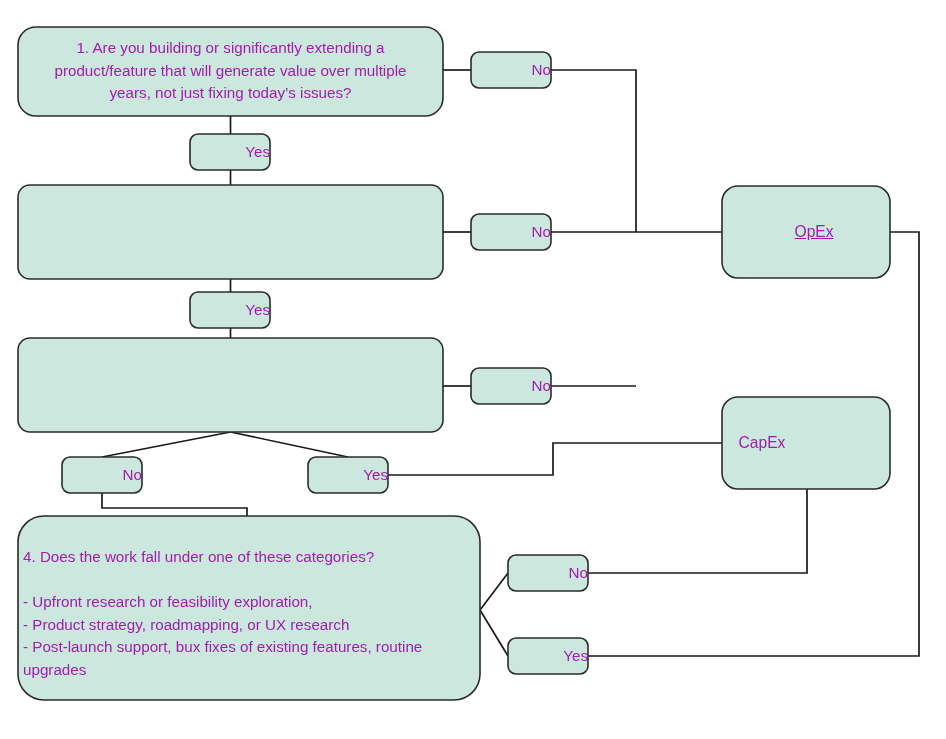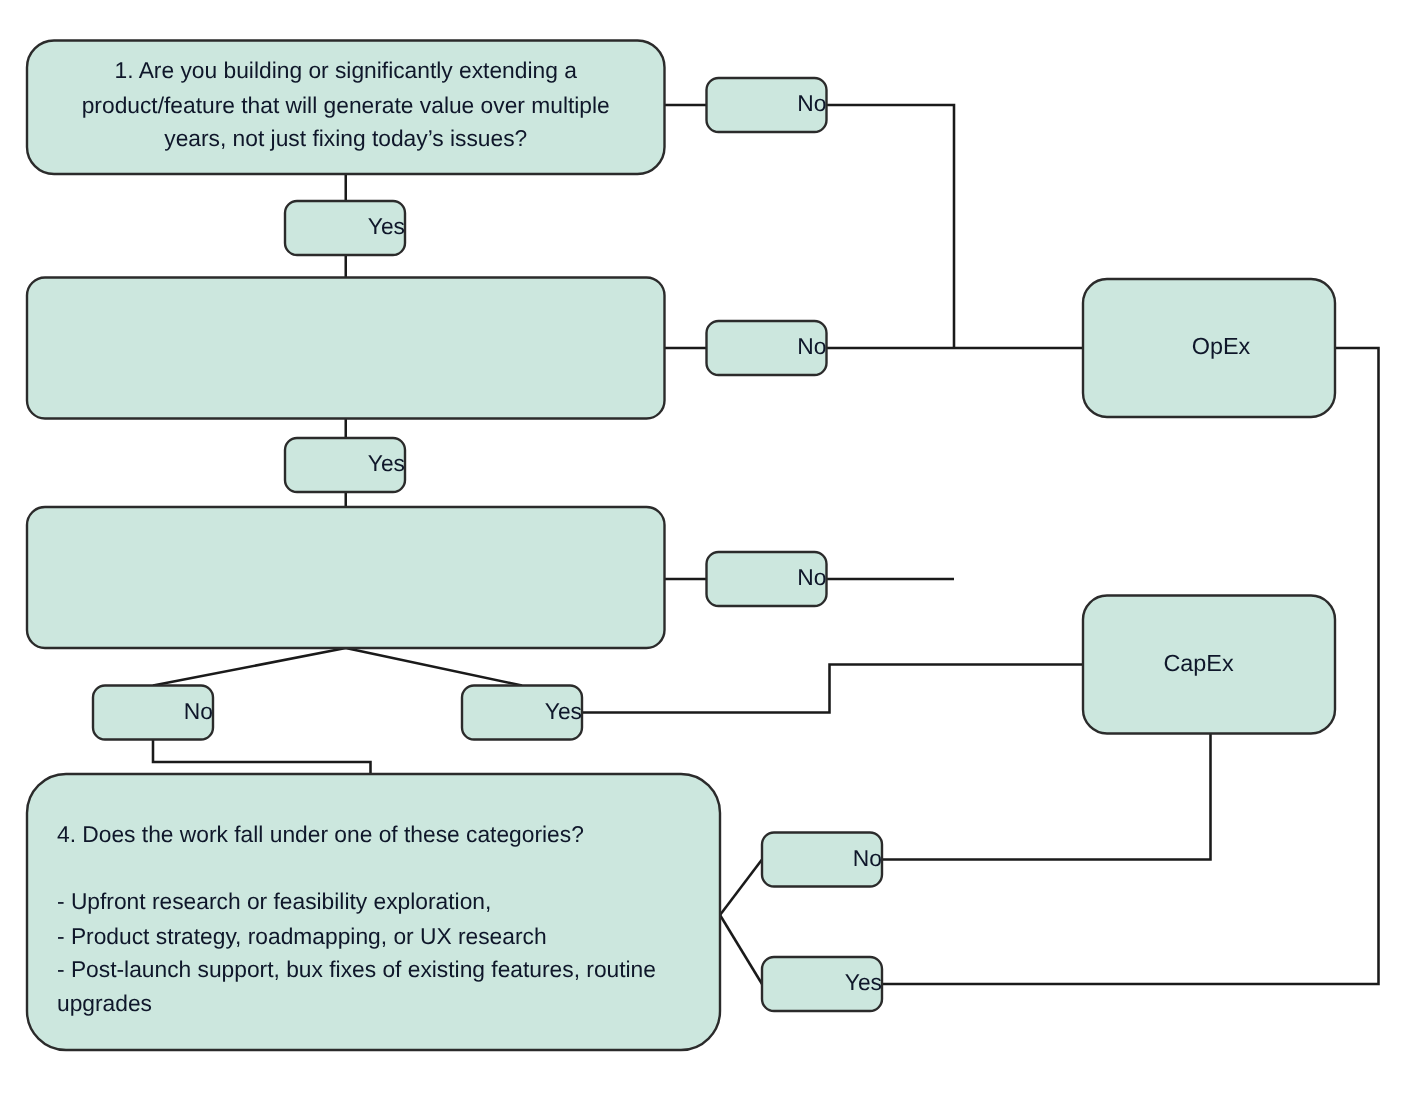--- a/index.html
+++ b/index.html
@@ -32,21 +32,21 @@
   .connector {
     fill: none;
     stroke: #1a1a1a;
     stroke-width: 1.7;
     stroke-linejoin: miter;
     stroke-linecap: butt;
   }
   .node-label {
     position: absolute;
     box-sizing: border-box;
-    color: #0f172a;
+    color: #a21caf;
     font-family: "Liberation Sans", sans-serif;
     white-space: pre-wrap;
     pointer-events: none;
   }
   .q-label {
     font-size: 15.2px;
     line-height: 22.5px;
     text-align: left;
   }
   .q1-label {
@@ -119,27 +119,27 @@
 
   <div class="node-label small-label" style="left: 471px; width: 80px; top: 214px;">No</div>
 
 
   <div class="node-label small-label" style="left: 62px; width: 80px; top: 457px;">No</div>
 
   <div class="node-label small-label" style="left: 308px; width: 80px; top: 457px;">Yes</div>
 
   <div class="node-label small-label" style="left: 471px; width: 80px; top: 368px;">No</div>
 
-  <div class="node-label q-label" style="left: 38px; width: 422px; top: 546px;">4. Does the work fall under one of these categories?
+  <div class="node-label q-label" style="left: 23px; width: 422px; top: 546px;">4. Does the work fall under one of these categories?
 
 - Upfront research or feasibility exploration,
 - Product strategy, roadmapping, or UX research
 - Post-launch support, bux fixes of existing features, routine upgrades</div>
 
   <div class="node-label small-label" style="left: 508px; width: 80px; top: 555px;">No</div>
 
   <div class="node-label small-label" style="left: 508px; width: 80px; top: 638px;">Yes</div>
 
-  <div class="node-label term-label" style="left: 722px; width: 184px; top: 186px; height: 92px; display: flex; align-items: center; justify-content: center;">OpEx</div>
+  <div class="node-label term-label" style="left: 722px; width: 184px; top: 186px; height: 92px; display: flex; align-items: center; justify-content: center; text-decoration: underline;">OpEx</div>
 
-  <div class="node-label term-label" style="left: 729px; width: 140px; top: 397px; height: 92px; display: flex; align-items: center; justify-content: center;">CapEx</div>
+  <div class="node-label term-label" style="left: 692px; width: 140px; top: 397px; height: 92px; display: flex; align-items: center; justify-content: center;">CapEx</div>
 
 </div>
 
 </body></html>

